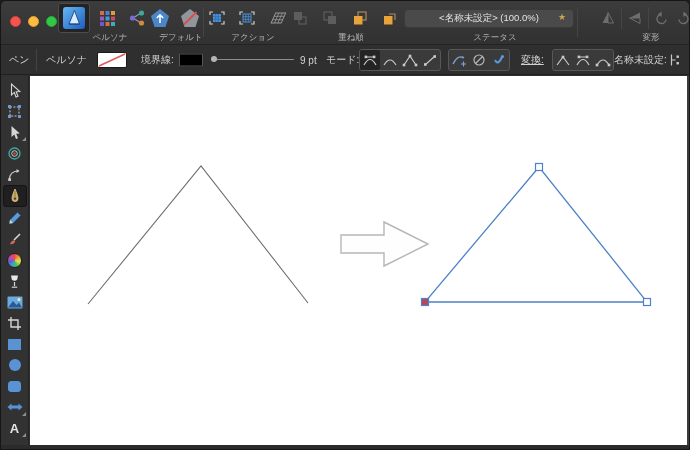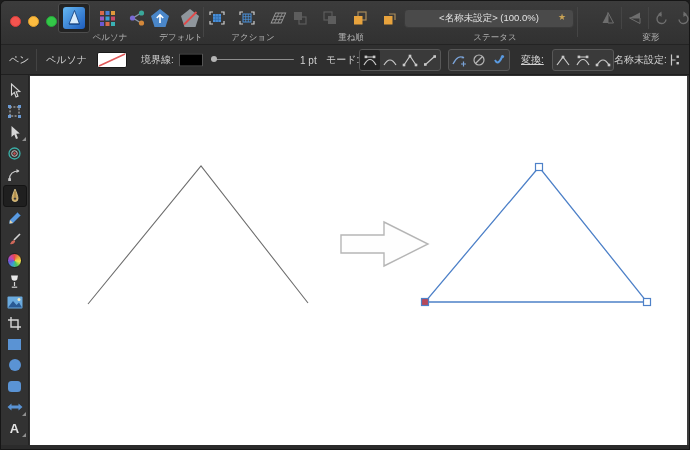--- a/index.html
+++ b/index.html
@@ -249,21 +249,21 @@
       <svg width="28" height="14" viewBox="0 0 28 14">
         <line x1="1" y1="13" x2="27" y2="1" stroke="#e05a5a" stroke-width="1.6"></line>
       </svg>
     </div>
     <div class="ctx ctxlabel" style="left:140px;">境界線:</div>
     <div class="ctx stroke-swatch" style="left:178px;"></div>
     <div class="ctx slider" style="left:210px;">
       <div class="track"></div>
       <div class="thumb"></div>
     </div>
-    <div class="ctx ctxlabel" style="left:299px;">1 pt</div>
+    <div class="ctx ctxlabel" style="left:299px;">9 pt</div>
     <div class="ctx ctxlabel" style="left:325px;">モード:</div>
 
     <div class="ctx igroup" style="left:358px;">
       <button class="cbtn sel">
         <svg width="16" height="14" viewBox="0 0 16 14">
           <line x1="4" y1="4" x2="12" y2="4" stroke="#c9c9c9" stroke-width="1"></line>
           <path d="M2 12 Q8 1 14 12" stroke="#c9c9c9" fill="none" stroke-width="1.2"></path>
           <rect x="2.6" y="2.6" width="2.6" height="2.6" fill="#c9c9c9"></rect>
           <rect x="10.8" y="2.6" width="2.6" height="2.6" fill="#c9c9c9"></rect>
         </svg>

